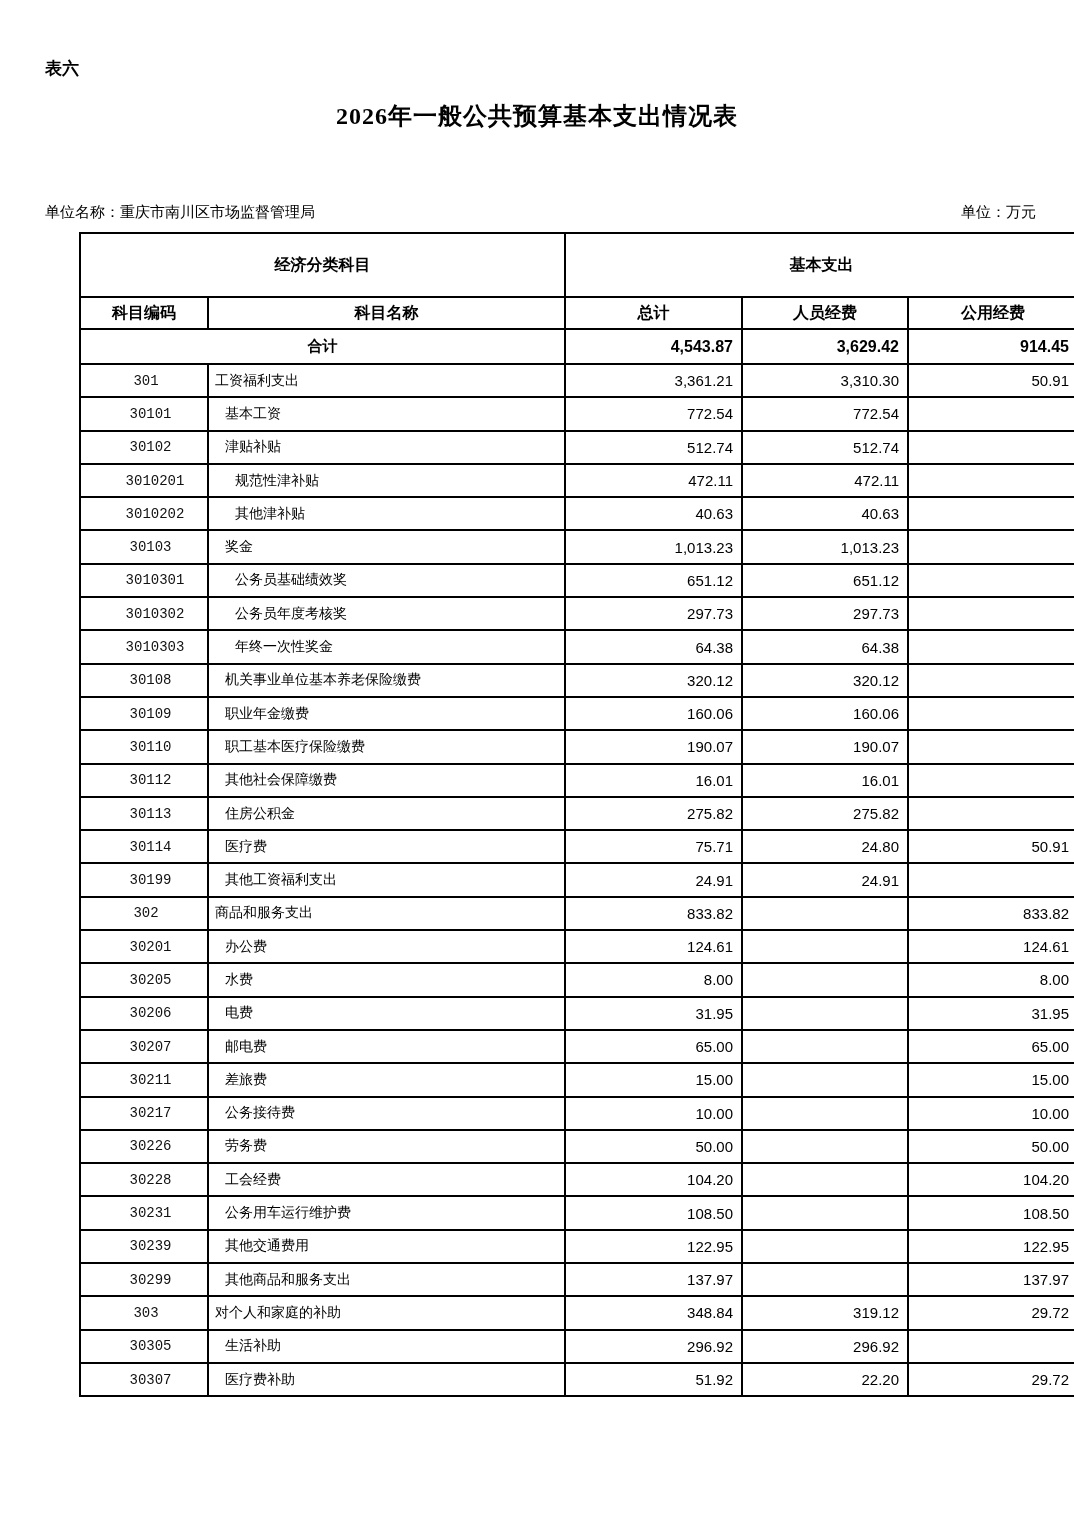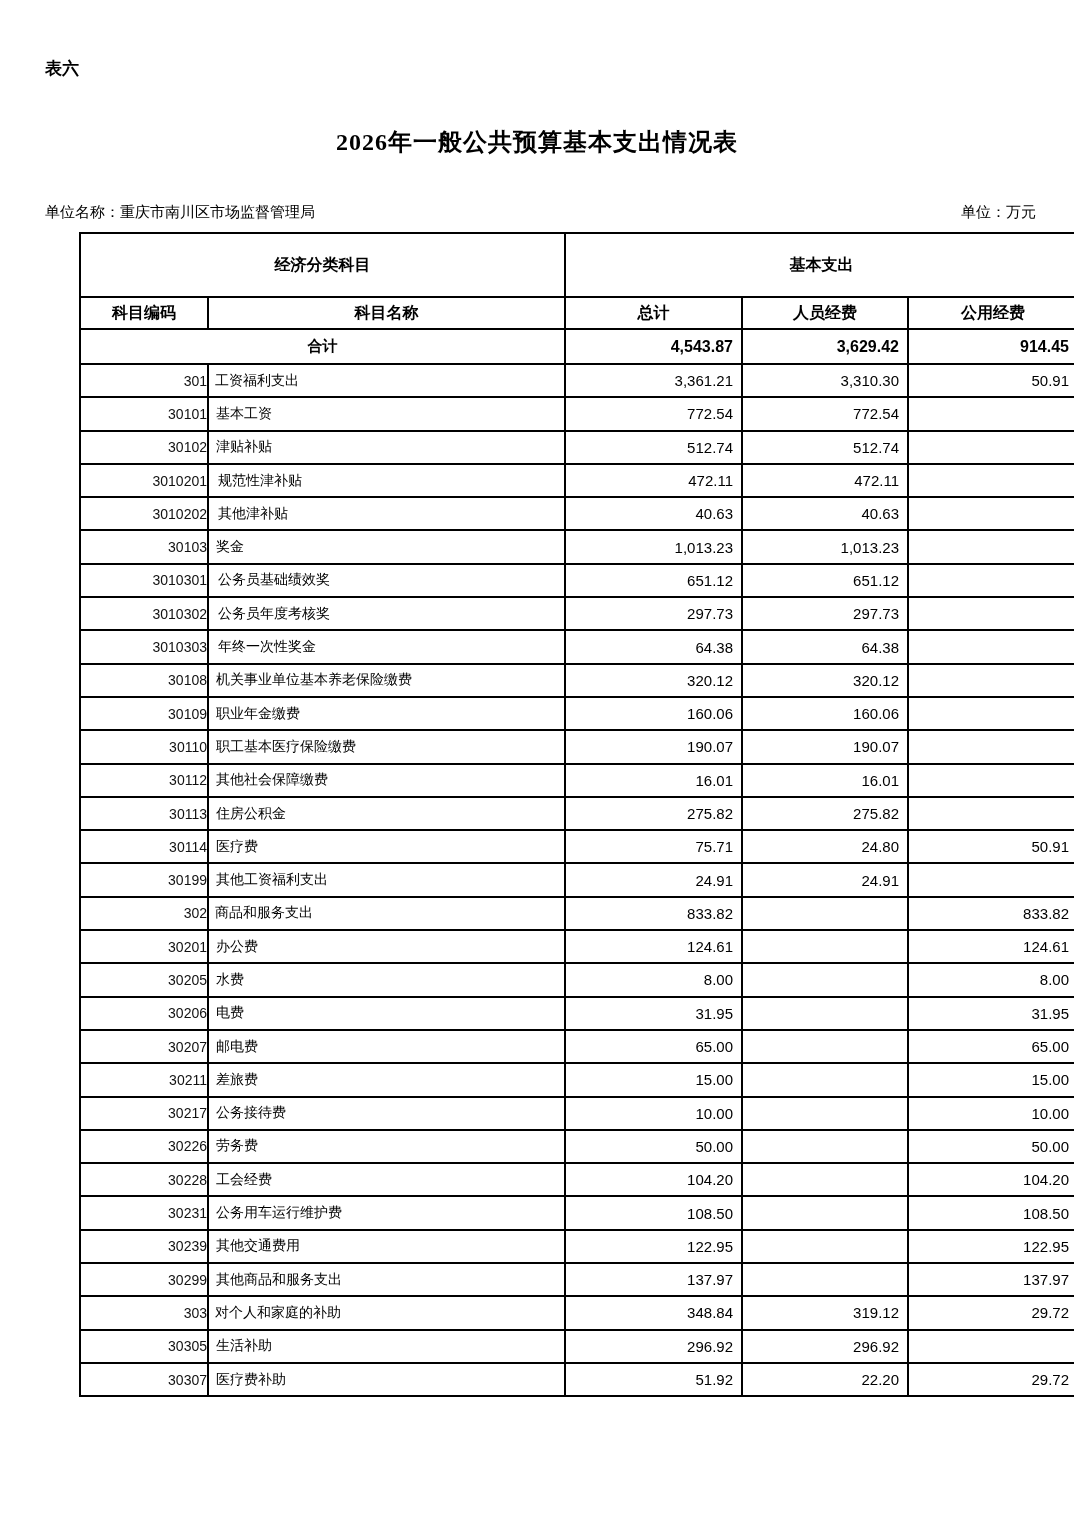--- a/index.html
+++ b/index.html
@@ -17,21 +17,21 @@
     left: 45px;
     top: 57px;
     font-size: 17px;
     font-weight: bold;
     font-family: "Liberation Sans", sans-serif;
     text-align: center;
   }
   .doc-title {
     position: absolute;
     left: 0;
-    top: 126px;
+    top: 100px;
     width: 100%;
     text-align: center;
     font-size: 24px;
     font-weight: bold;
     font-family: "Liberation Serif", serif;
     letter-spacing: 1px;
   }
   .meta-row {
     position: absolute;
     left: 45px;
@@ -78,42 +78,42 @@
     font-size: 15px;
     font-family: "Liberation Serif", serif;
   }
   tr.total-row .num-cell {
     font-weight: bold;
     font-size: 16px;
   }
   tr.data-row td { height: 33.3px; }
   .code-cell {
     font-size: 14px;
-    text-align: right;
-    font-family: Liberation Sans, sans-serif;
+    text-align: center;
+    font-family: Liberation Mono, monospace;
     color: #111;
   }
   .name-cell {
     font-size: 14px;
     text-align: left;
     font-family: "Liberation Serif", serif;
   }
   .num-cell {
     font-size: 15px;
     text-align: right;
     padding-right: 8px;
     font-family: "Liberation Sans", sans-serif;
   }
   
   .lvl1.code-cell { padding-left: 4px; }
   .lvl2.code-cell { padding-left: 13px; }
   .lvl3.code-cell { padding-left: 22px; }
   .lvl1.name-cell { padding-left: 6px; }
-  .lvl2.name-cell { padding-left: 7px; }
-  .lvl3.name-cell { padding-left: 9px; }
+  .lvl2.name-cell { padding-left: 16px; }
+  .lvl3.name-cell { padding-left: 26px; }
 </style>
 </head>
 <body>
 
 <div class="sheet-label">表六</div>
 
 <h1 class="doc-title">2026年一般公共预算基本支出情况表</h1>
 
 <div class="meta-row">
   <span>单位名称：重庆市南川区市场监督管理局</span>

